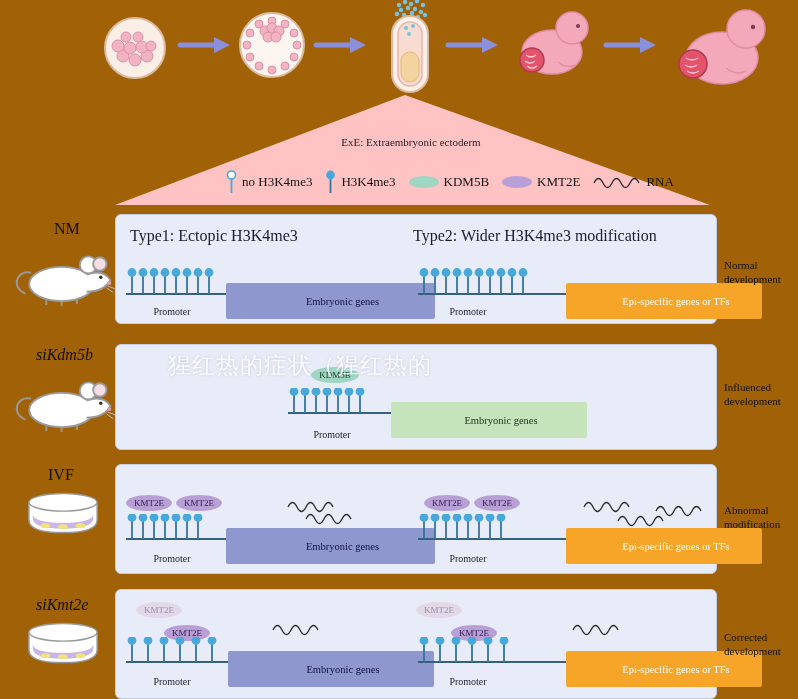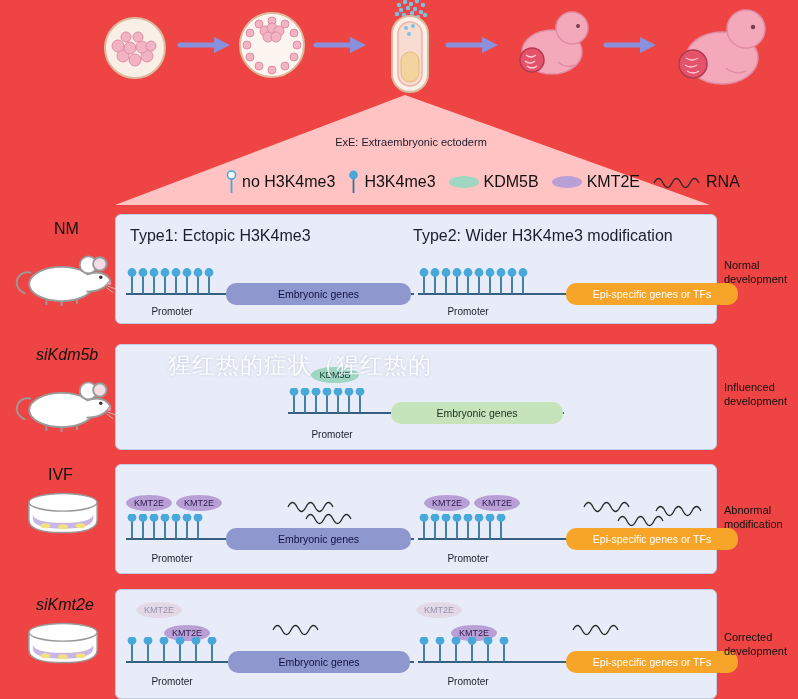--- a/index.html
+++ b/index.html
@@ -1,34 +1,34 @@
 <!DOCTYPE html>
 <html><head>
 <meta charset="utf-8">
 <style>
   html,body{margin:0;padding:0;}
-  .canvas{position:relative;width:798px;height:699px;background:#ef4444;font-family:Liberation Sans, sans-serif;overflow:hidden;}
+  .canvas{position:relative;width:798px;height:699px;background:#a16207;font-family:Liberation Serif, serif;overflow:hidden;}
   .abs{position:absolute;}
   .panel{position:absolute;background:#e8ecf8;border:1px solid #c2cde6;border-radius:6px;}
   .type-title{position:absolute;font-size:16px;color:#1c1c2e;white-space:nowrap;}
-  .gene-box{position:absolute;height:22px;display:flex;align-items:center;justify-content:center;font-size:10.5px;border-radius:10px;white-space:nowrap;}
+  .gene-box{position:absolute;height:36px;display:flex;align-items:center;justify-content:center;font-size:10.5px;border-radius:2px;white-space:nowrap;padding-left:24px;}
   .gene-box.purple{background:#8e97ce;color:#121240;}
   .gene-box.orange{background:#f7a528;color:#ffffff;margin-left:32px;}
   .gene-box.green{background:#c6e4bc;color:#223322;}
   .oval{position:absolute;display:flex;align-items:center;justify-content:center;font-size:9px;color:#2d1b4e;border-radius:50%;white-space:nowrap;}
   .oval.kmt{width:46px;height:16px;background:#b89fd6;}
   .oval.kdm{width:48px;height:16px;background:#9fd6c2;color:#14402e;}
   .oval.faded{opacity:.45;background:#dcc2d2;}
   .promoter{position:absolute;width:92px;text-align:center;font-size:10px;color:#1c1c2e;}
   .side-label{position:absolute;font-size:16px;color:#111;white-space:nowrap;}
   .side-label.it{font-style:italic;}
   .outcome{position:absolute;left:724px;width:68px;font-size:11px;color:#111;line-height:1.3;}
   .exe-label{position:absolute;left:115px;top:136px;width:592px;text-align:center;font-size:11px;color:#1c1c2e;}
   .legend{position:absolute;left:226px;top:170px;display:flex;align-items:center;gap:13px;}
-  .legend-item{display:flex;align-items:center;gap:5px;font-size:16px;color:#111;white-space:nowrap;}
+  .legend-item{display:flex;align-items:center;gap:5px;font-size:13px;color:#111;white-space:nowrap;}
   .legend-oval{width:30px;height:12px;border-radius:50%;}
   .legend-oval.kdm{background:#9fd6c2;}
   .legend-oval.kmt{background:#b89fd6;}
   .watermark{position:absolute;left:168px;top:350px;font-size:23px;color:#ffffff;opacity:.9;letter-spacing:1px;white-space:nowrap;z-index:5;text-shadow:0 0 3px rgba(110,110,150,.35);text-align:center;}
   svg .gline{stroke:#35607f;stroke-width:2;}
 </style>
 </head>
 <body>
 
 <div class="canvas">

